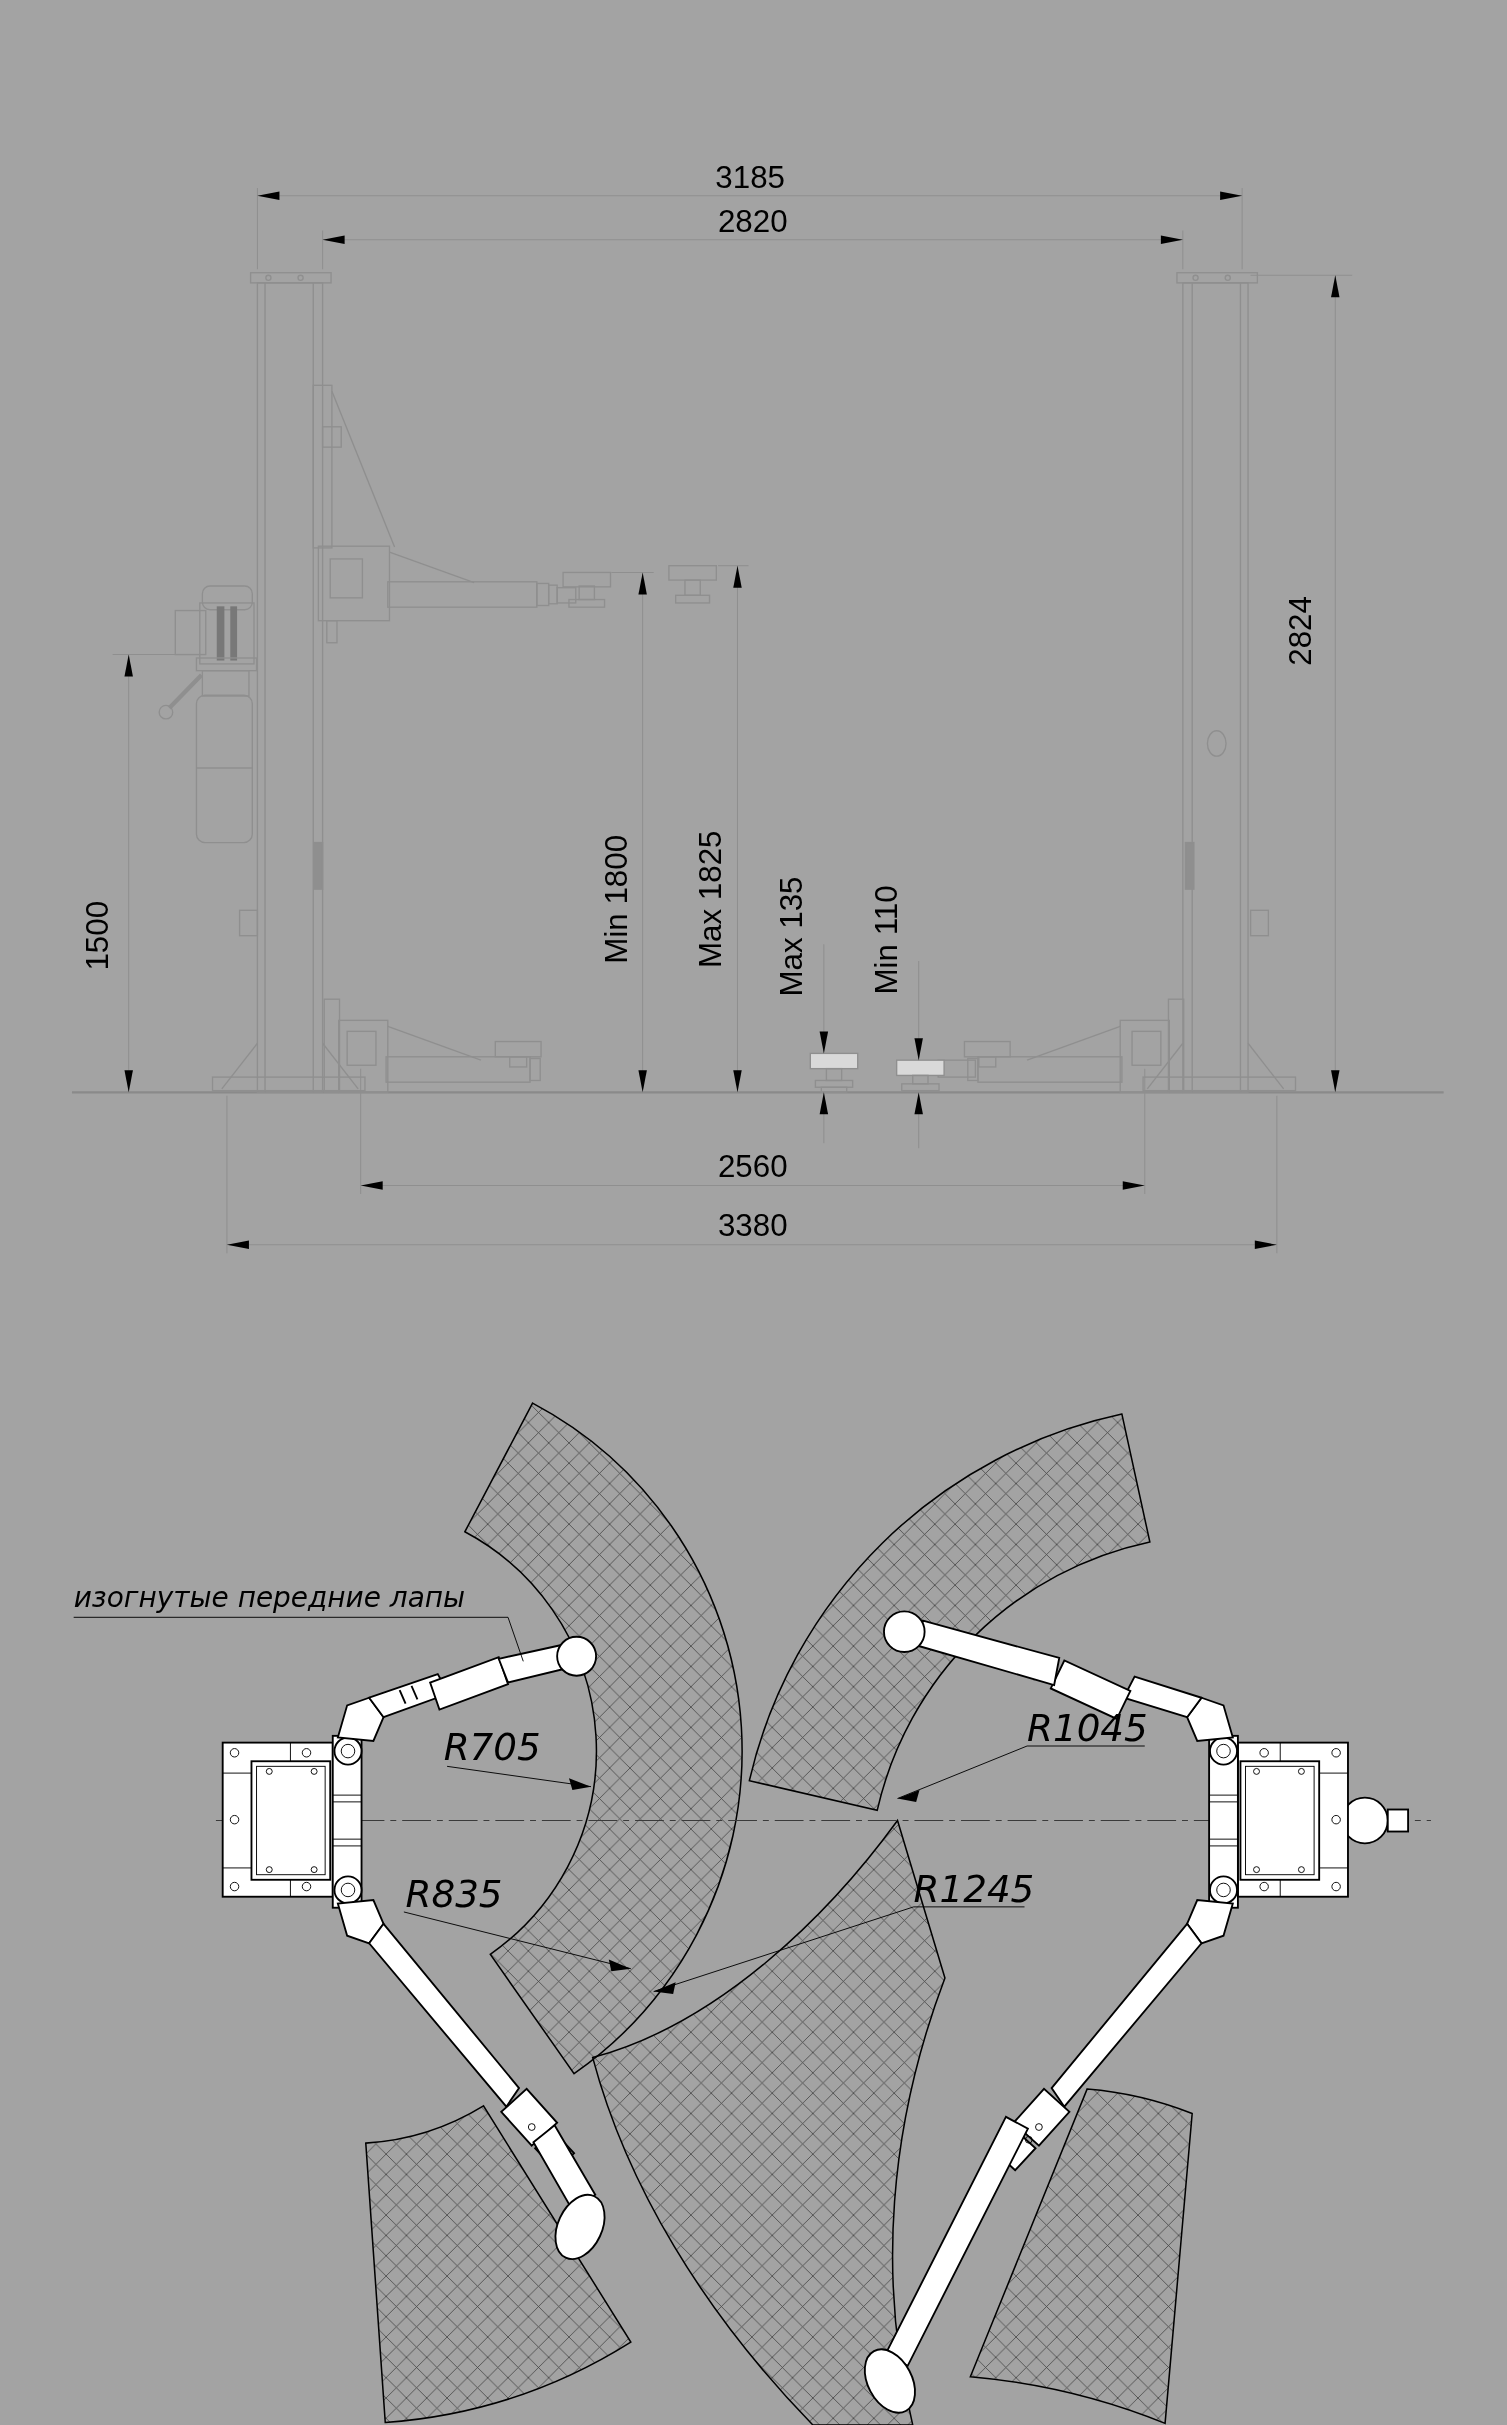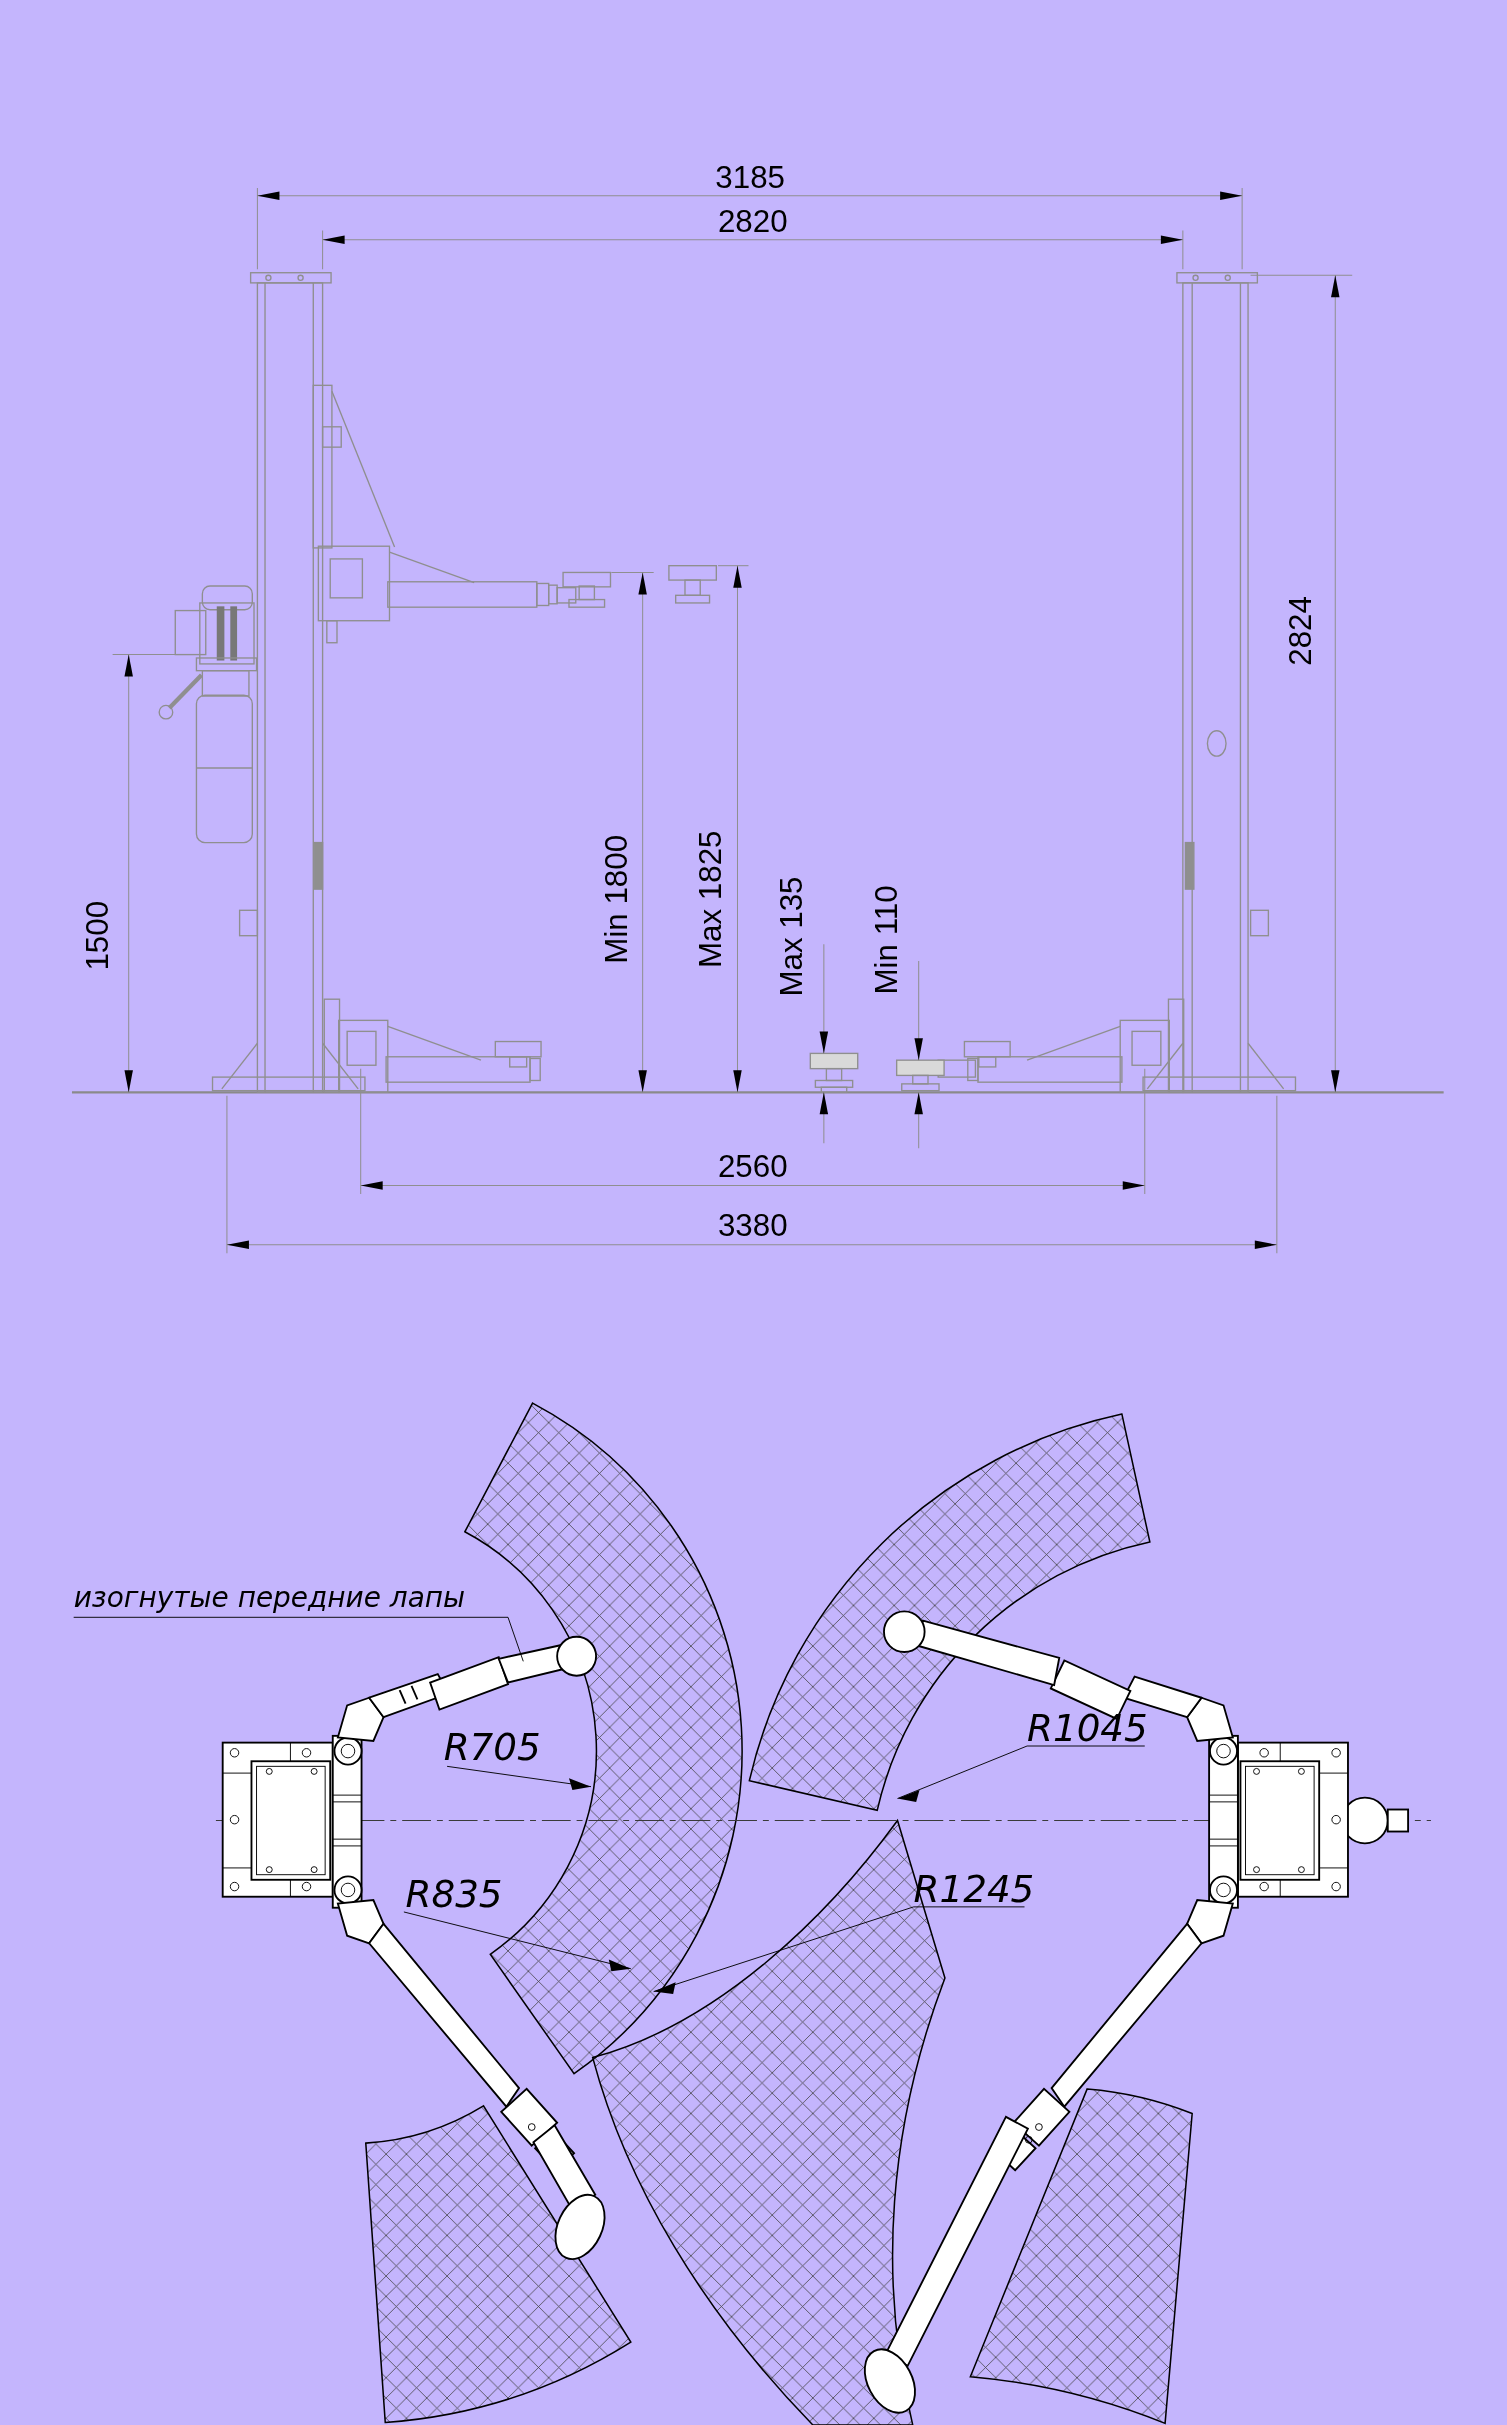--- a/index.html
+++ b/index.html
@@ -1,16 +1,16 @@
 <!DOCTYPE html>
 <html style="font-size:13.5px"><head>
 <meta charset="utf-8">
 <style>
   html,body{margin:0;padding:0;background:#ffffff;}
-  .page{width:1508px;height:2426px;position:relative;background:#c4b5fd;overflow:hidden;}
+  .page{width:1508px;height:2426px;position:relative;background:#a3a3a3;overflow:hidden;}
   svg{display:block;}
   text{font-family:"Liberation Sans", sans-serif;fill:#000;}
   .dim-t{font-size:37px;}
   .plan-t{font-family:"DejaVu Sans", sans-serif;font-style:italic;font-size:44px;}
   .note-t{font-family:"DejaVu Sans", sans-serif;font-style:italic;font-size:33px;}
   .geo{stroke:#8f8f8f;stroke-width:1.6;fill:none;}
   .diml{stroke:#8f8f8f;stroke-width:1.2;fill:none;}
   .arr{fill:#000;stroke:none;}
   .pv{stroke:#000;stroke-width:2.2;fill:none;}
   .pvw{stroke:#000;stroke-width:2.2;fill:#fff;}

